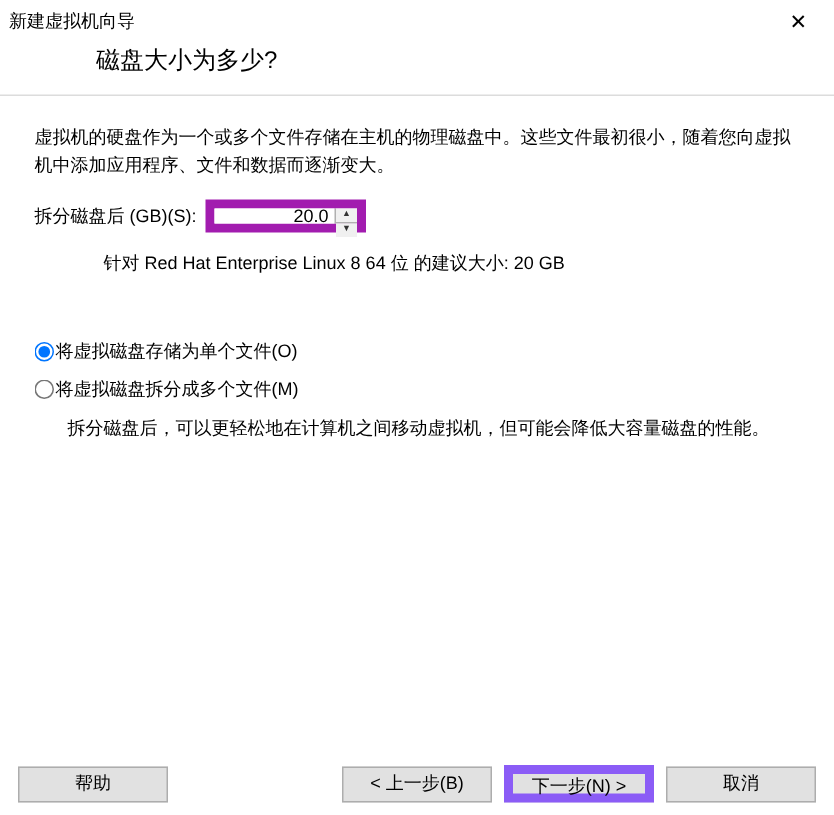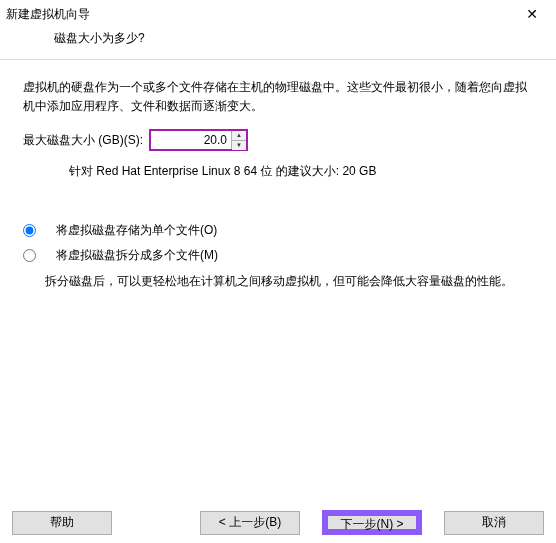--- a/index.html
+++ b/index.html
@@ -19,32 +19,32 @@
     align-items: center;
     padding: 4px 12px 0 6px;
     height: 24px;
   }
   .titlebar .title { font-size: 12px; }
   .close-x { font-size: 14px; font-family: Arial, sans-serif; padding: 0 6px; cursor: default; }
   .header {
     padding: 6px 18px 12px 18px;
   }
   .header .heading { font-weight: bold; font-size: 12.5px; margin: 4px 0 4px 4px; }
-  .header .sub { margin-left: 36px; font-size: 12px; }
+  .header .sub { margin-left: 46px; font-size: 16px; }
   .divider { border: none; border-top: 1px solid #dcdcdc; margin: 0; }
   .content {
     padding: 18px 18px 0 23px;
   }
   .p { margin: 0 0 4px 0; line-height: 1.55; }
   .row-size { margin-top: 14px; display: flex; align-items: center; gap: 6px; }
   .row-size label { font-size: 12px; }
   .spinner-wrap {
     display: inline-flex;
     align-items: stretch;
-    border: 2px solid #a21caf;
+    border: 6px solid #a21caf;
     height: 22px;
     background: #fff;
   }
   .spinner-wrap input {
     border: none;
     text-align: right;
     width: 80px;
     padding: 0 4px;
     font-family: inherit;
     font-size: 12px;
@@ -62,30 +62,30 @@
     line-height: 9px;
     text-align: center;
     background: #f0f0f0;
     cursor: default;
     color: #333;
     font-family: Arial, sans-serif;
   }
   .spin-buttons div:first-child { border-bottom: 1px solid #b0b0b0; }
   .recommend { margin-top: 12px; font-size: 12px; margin-left: 46px; }
   .radio-group { margin-top: 42px; }
-  .radio-row { display: flex; align-items: center; gap: 20px; margin-bottom: 8px; }
+  .radio-row { display: flex; align-items: center; gap: 1px; margin-bottom: 8px; }
   .radio-row input[type=radio] { margin: 0; width: 13px; height: 13px; }
   .radio-desc { margin: 2px 6px 0 22px; line-height: 1.55; }
   .footer {
     position: absolute;
     left: 0; right: 0; bottom: 8px;
     padding: 0 12px;
     display: flex;
     align-items: center;
-    gap: 22px;
+    gap: 8px;
   }
   .footer .spacer { flex: 1; }
   .btn {
     min-width: 100px;
     height: 24px;
     background: #e1e1e1;
     border: 1px solid #adadad;
     font-family: inherit;
     font-size: 12px;
     cursor: default;
@@ -105,21 +105,21 @@
   <div class="sub">磁盘大小为多少?</div>
 </div>
 
 <hr class="divider">
 
 <div class="content">
 
   <p class="p">虚拟机的硬盘作为一个或多个文件存储在主机的物理磁盘中。这些文件最初很小，随着您向虚拟机中添加应用程序、文件和数据而逐渐变大。</p>
 
   <div class="row-size">
-    <label>最大磁盘大小 (GB)(S):</label>
+    <label>拆分磁盘后 (GB)(S):</label>
     <span class="spinner-wrap">
       <input type="text" value="20.0" style="">
       <span class="spin-buttons">
         <div>▲</div>
         <div>▼</div>
       </span>
     </span>
   </div>
 
   <div class="recommend">针对 Red Hat Enterprise Linux 8 64 位 的建议大小: 20 GB</div>

